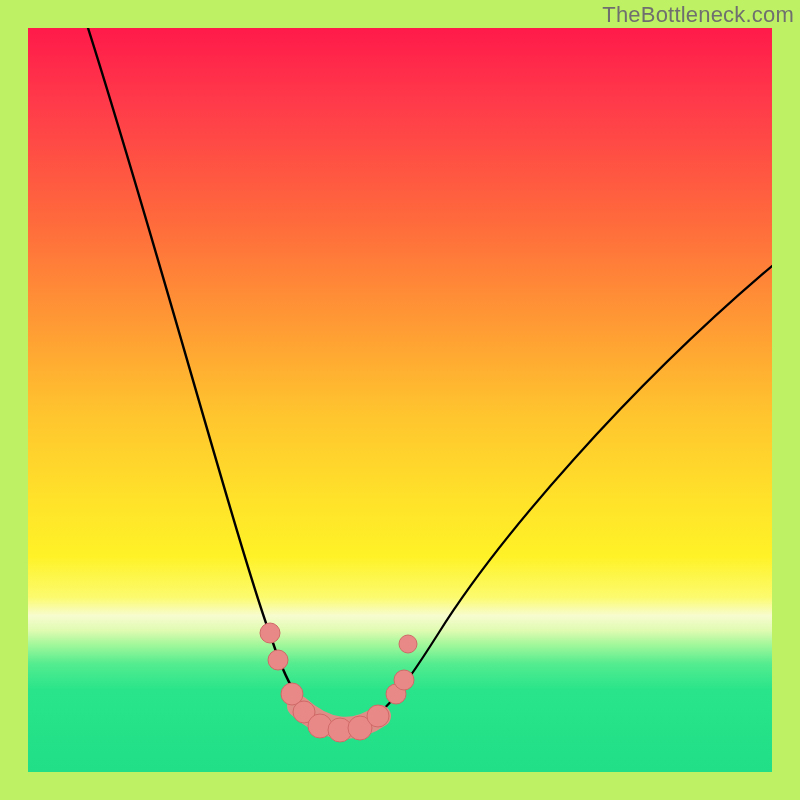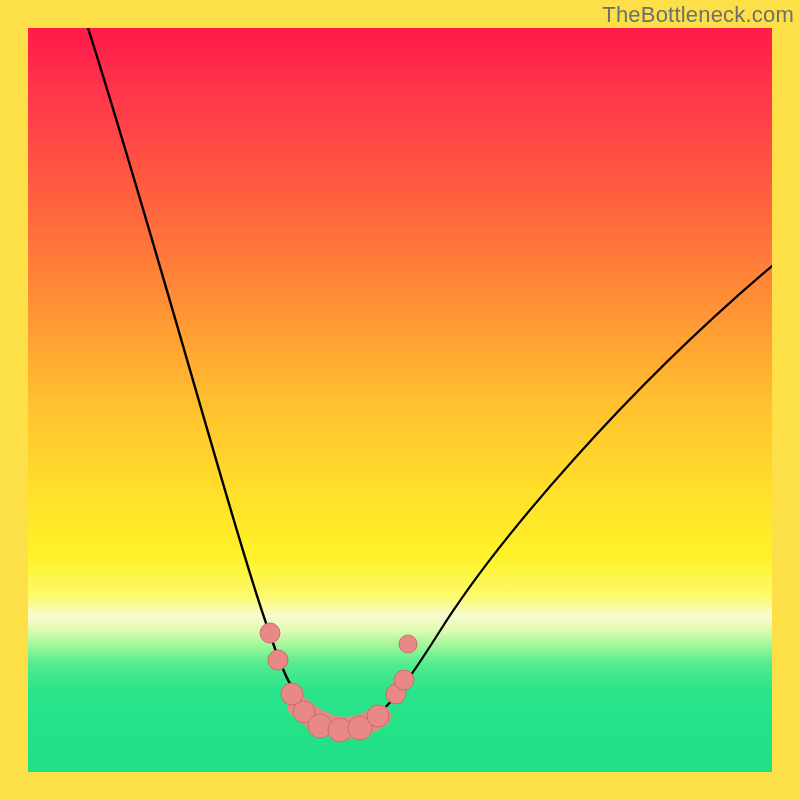--- a/index.html
+++ b/index.html
@@ -10,21 +10,21 @@
     background: #000;
     overflow: hidden;
     font-family: Arial, Helvetica, sans-serif;
   }
   .frame {
     position: absolute;
     left: 0;
     top: 0;
     width: 800px;
     height: 800px;
-    background: #fde047;
+    background: #bef264;
   }
   .plot-area {
     position: absolute;
     left: 28px;
     top: 28px;
     width: 744px;
     height: 744px;
     background: linear-gradient(
       to bottom,
       #ff1a4a 0%,

